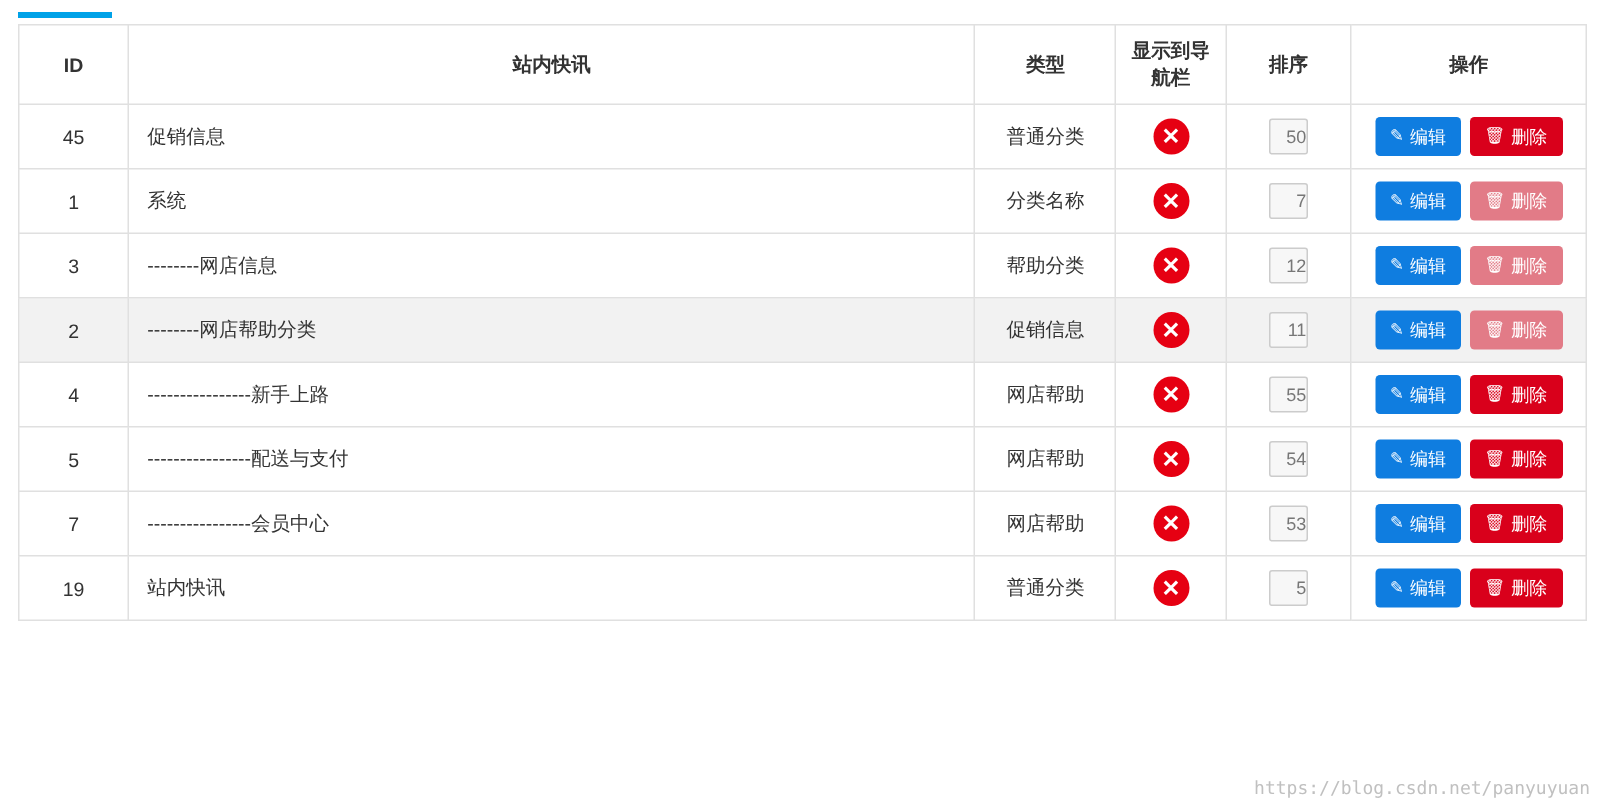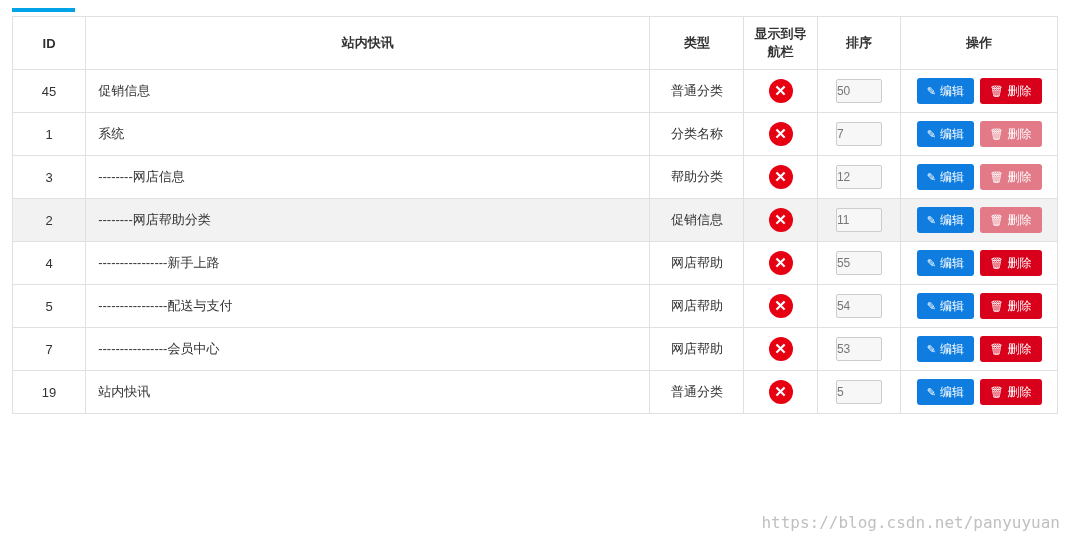--- a/index.html
+++ b/index.html
@@ -46,23 +46,23 @@
   width: 24px; height: 24px;
   border-radius: 50%;
   background: #e60012;
   color: #fff;
   align-items: center;
   justify-content: center;
   font-weight: bold;
   font-size: 15px;
 }
 input.sort-input {
-  width: 46px;
+  width: 26px;
   height: 24px;
-  text-align: left;
+  text-align: right;
   border: 1px solid #ccc;
   border-radius: 2px;
   background: #f7f7f7;
   color: #777;
   font-size: 12px;
 }
 .btn {
   display: inline-flex;
   align-items: center;
   gap: 4px;
@@ -77,21 +77,21 @@
 }
 .btn-edit { background: #0f7de0; }
 .btn-del  { background: #d9001b; }
 .btn-del.soft { background: #e27b87; }
 .icon { font-size: 11px; line-height: 1; }
 .watermark {
   position: fixed;
   right: 10px;
   bottom: 6px;
   color: #c0c0c0;
-  font-size: 16px;
+  font-size: 12px;
   font-family: monospace;
   pointer-events: none;
 }
 </style>
 </head>
 <body>
 
 <div class="top-line"></div>
 
 <table>

